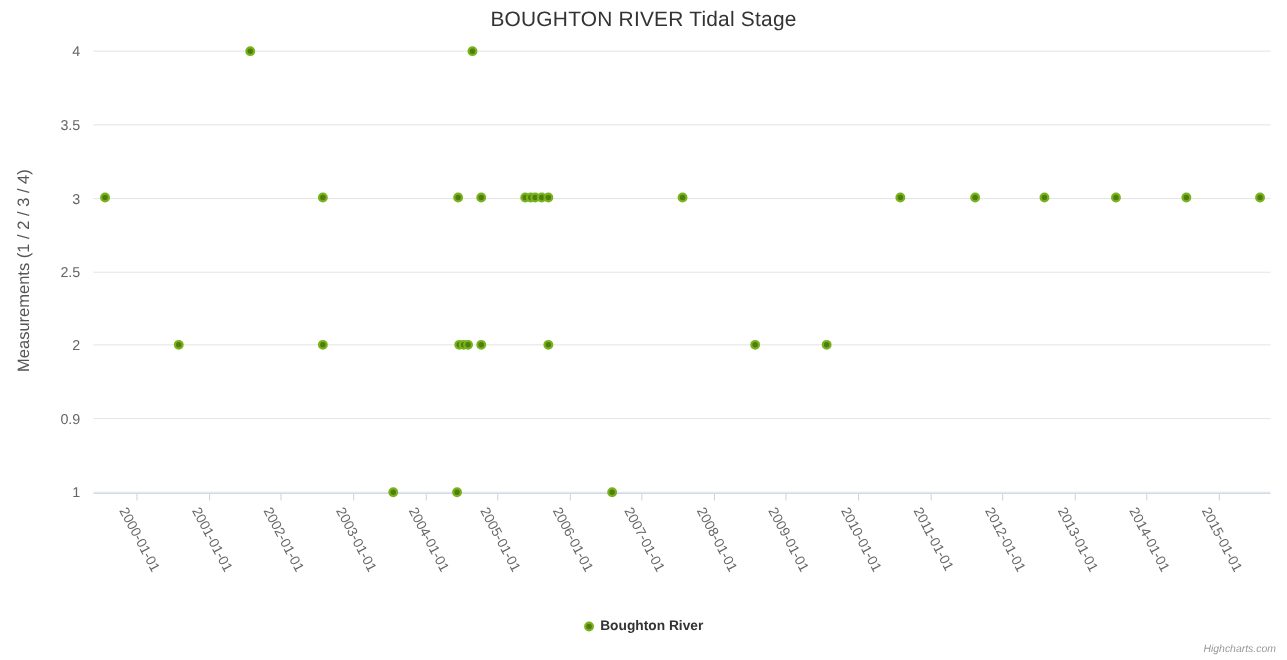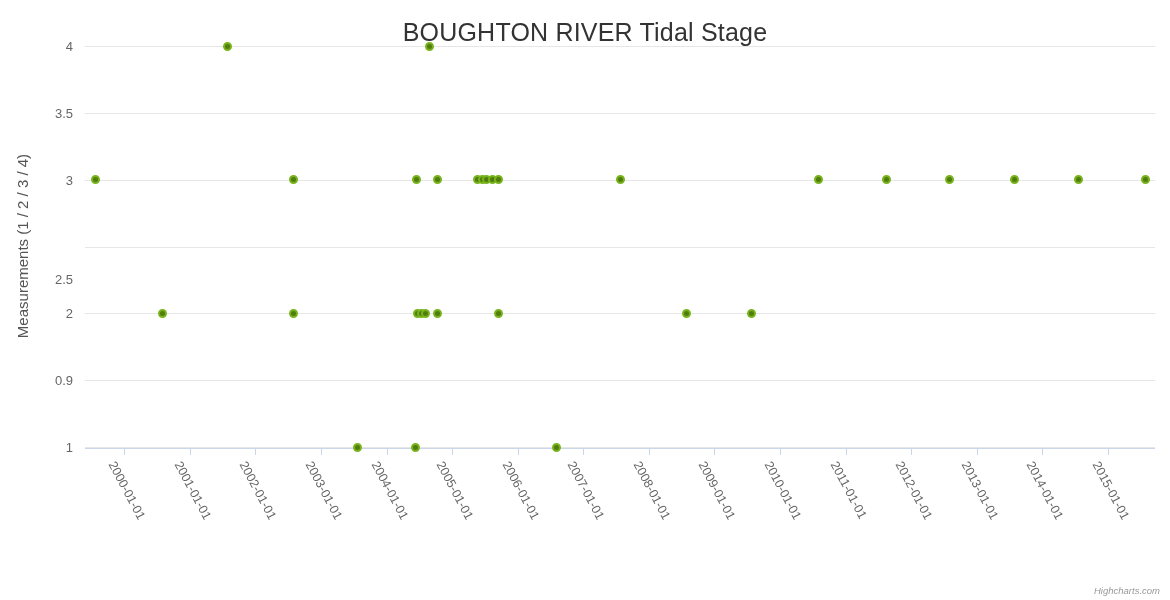--- a/index.html
+++ b/index.html
@@ -1,21 +1,21 @@
 <!DOCTYPE html>
 <html><head>
 <meta charset="utf-8">
 <style>
   html,body{margin:0;padding:0;background:#ffffff;}
   #chart{
     position:relative;width:1170px;height:600px;background:#ffffff;overflow:hidden;
     font-family:"Liberation Sans", sans-serif;
   }
-  .hc-title{position:absolute;top:18px;left:0;width:100%;text-align:center;
-    font-size:25px;letter-spacing:.2px;}
+  .hc-title{position:absolute;top:8px;left:0;width:100%;text-align:center;
+    font-size:19px;letter-spacing:.2px;}
   .y-axis-title{position:absolute;left:22px;top:246px;
     transform:translate(-50%,-50%) rotate(270deg);white-space:nowrap;
     font-size:15px;}
   .gridline{position:absolute;height:1px;}
   .axis-line{position:absolute;height:1px;}
   .x-tick{position:absolute;width:1px;height:6px;}
   .y-label{position:absolute;width:73px;text-align:right;font-size:13px;line-height:13px;}
   .x-label{position:absolute;white-space:nowrap;font-size:12.5px;
     transform:rotate(62deg);transform-origin:0 0;}
   .point{position:absolute;width:5px;height:5px;border-radius:50%;border:2px solid transparent;}
@@ -33,21 +33,21 @@
   <div class="y-axis-title" style="color: rgb(85, 85, 85);">Measurements (1 / 2 / 3 / 4)</div>
 
   <div id="plot-area">
       <div class="gridline" style="left: 85px; top: 447px; width: 1070px; background: rgb(230, 230, 230);"></div>
       <div class="y-label" style="left: 0px; top: 441px; color: rgb(102, 102, 102);">1</div>
       <div class="gridline" style="left: 85px; top: 380.167px; width: 1070px; background: rgb(230, 230, 230);"></div>
       <div class="y-label" style="left: 0px; top: 374.167px; color: rgb(102, 102, 102);">0.9</div>
       <div class="gridline" style="left: 85px; top: 313.333px; width: 1070px; background: rgb(230, 230, 230);"></div>
       <div class="y-label" style="left: 0px; top: 307.333px; color: rgb(102, 102, 102);">2</div>
       <div class="gridline" style="left: 85px; top: 246.5px; width: 1070px; background: rgb(230, 230, 230);"></div>
-      <div class="y-label" style="left: 0px; top: 240.5px; color: rgb(102, 102, 102); margin-top: 32px;">2.5</div>
+      <div class="y-label" style="left: 0px; top: 240.5px; color: rgb(102, 102, 102);">2.5</div>
       <div class="gridline" style="left: 85px; top: 179.667px; width: 1070px; background: rgb(230, 230, 230);"></div>
       <div class="y-label" style="left: 0px; top: 173.667px; color: rgb(102, 102, 102);">3</div>
       <div class="gridline" style="left: 85px; top: 112.833px; width: 1070px; background: rgb(230, 230, 230);"></div>
       <div class="y-label" style="left: 0px; top: 106.833px; color: rgb(102, 102, 102);">3.5</div>
       <div class="gridline" style="left: 85px; top: 46px; width: 1070px; background: rgb(230, 230, 230);"></div>
       <div class="y-label" style="left: 0px; top: 40px; color: rgb(102, 102, 102);">4</div>
       <div class="axis-line" style="left: 85px; top: 448px; width: 1070px; background: rgb(204, 214, 235);"></div>
       <div class="x-tick" style="left: 124px; top: 449px; background: rgb(204, 214, 235);"></div>
       <div class="x-label" style="left: 118px; top: 459px; color: rgb(102, 102, 102);">2000-01-01</div>
       <div class="x-tick" style="left: 190px; top: 449px; background: rgb(204, 214, 235);"></div>
@@ -105,15 +105,21 @@
       <div class="point" title="2008-08 : 2" style="left: 682.375px; top: 308.833px; background: rgb(82, 125, 14); border-color: rgb(119, 180, 28); cursor: pointer;"></div>
       <div class="point" title="2009-07 : 2" style="left: 746.627px; top: 308.833px; background: rgb(82, 125, 14); border-color: rgb(119, 180, 28); cursor: pointer;"></div>
       <div class="point" title="2010-08 : 3" style="left: 813.502px; top: 175.167px; background: rgb(82, 125, 14); border-color: rgb(119, 180, 28); cursor: pointer;"></div>
       <div class="point" title="2011-08 : 3" style="left: 881.689px; top: 175.167px; background: rgb(82, 125, 14); border-color: rgb(119, 180, 28); cursor: pointer;"></div>
       <div class="point" title="2012-08 : 3" style="left: 944.63px; top: 175.167px; background: rgb(82, 125, 14); border-color: rgb(119, 180, 28); cursor: pointer;"></div>
       <div class="point" title="2013-07 : 3" style="left: 1009.54px; top: 175.167px; background: rgb(82, 125, 14); border-color: rgb(119, 180, 28); cursor: pointer;"></div>
       <div class="point" title="2014-07 : 3" style="left: 1074.45px; top: 175.167px; background: rgb(82, 125, 14); border-color: rgb(119, 180, 28); cursor: pointer;"></div>
       <div class="point" title="2015-08 : 3" style="left: 1141.32px; top: 175.167px; background: rgb(82, 125, 14); border-color: rgb(119, 180, 28); cursor: pointer;"></div>
     </div>
 
+  <div class="legend">
+    <span class="legend-item" style="display:flex;align-items:center;gap:6px;cursor:pointer;">
+      <span class="legend-marker" style="background: rgb(82, 125, 14); border-color: rgb(119, 180, 28);"></span>
+      <span class="legend-label" style="color: rgb(51, 51, 51);">Boughton River</span>
+    </span>
+  </div>
 
   <div class="credits" style="cursor: pointer; color: rgb(153, 153, 153); font-style: italic;">Highcharts.com</div>
 </div>
 
 </body></html>

